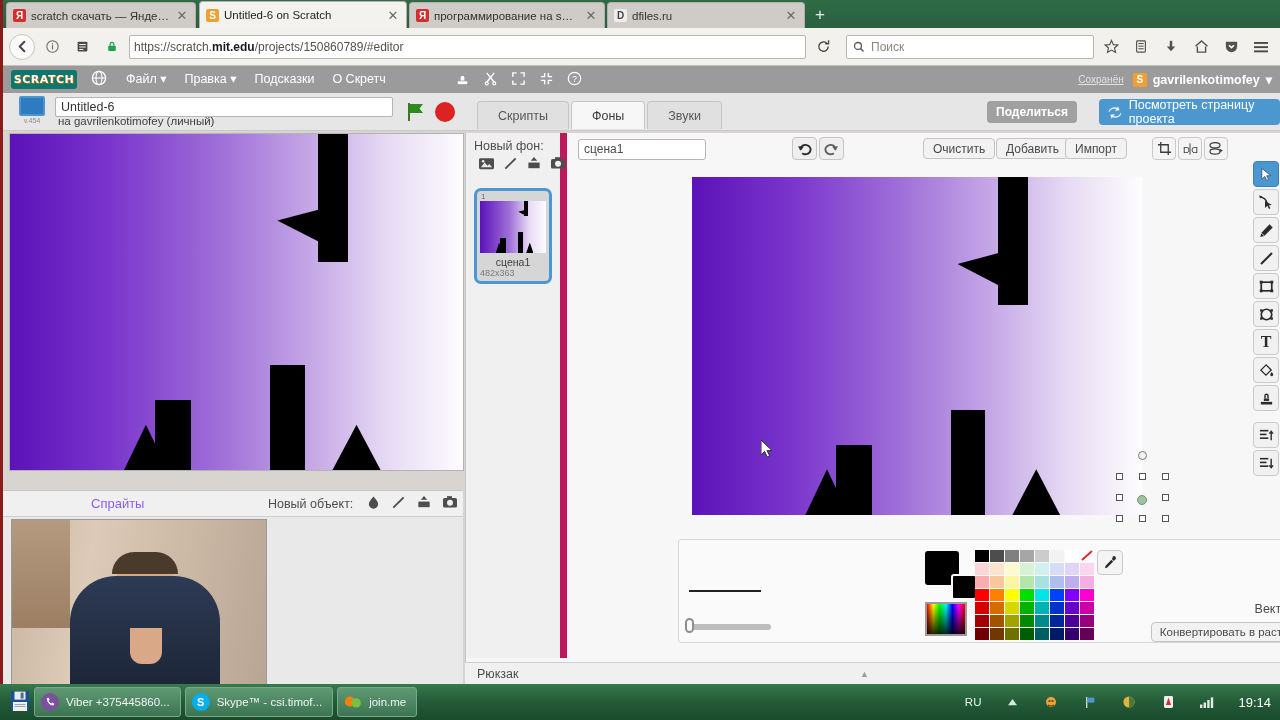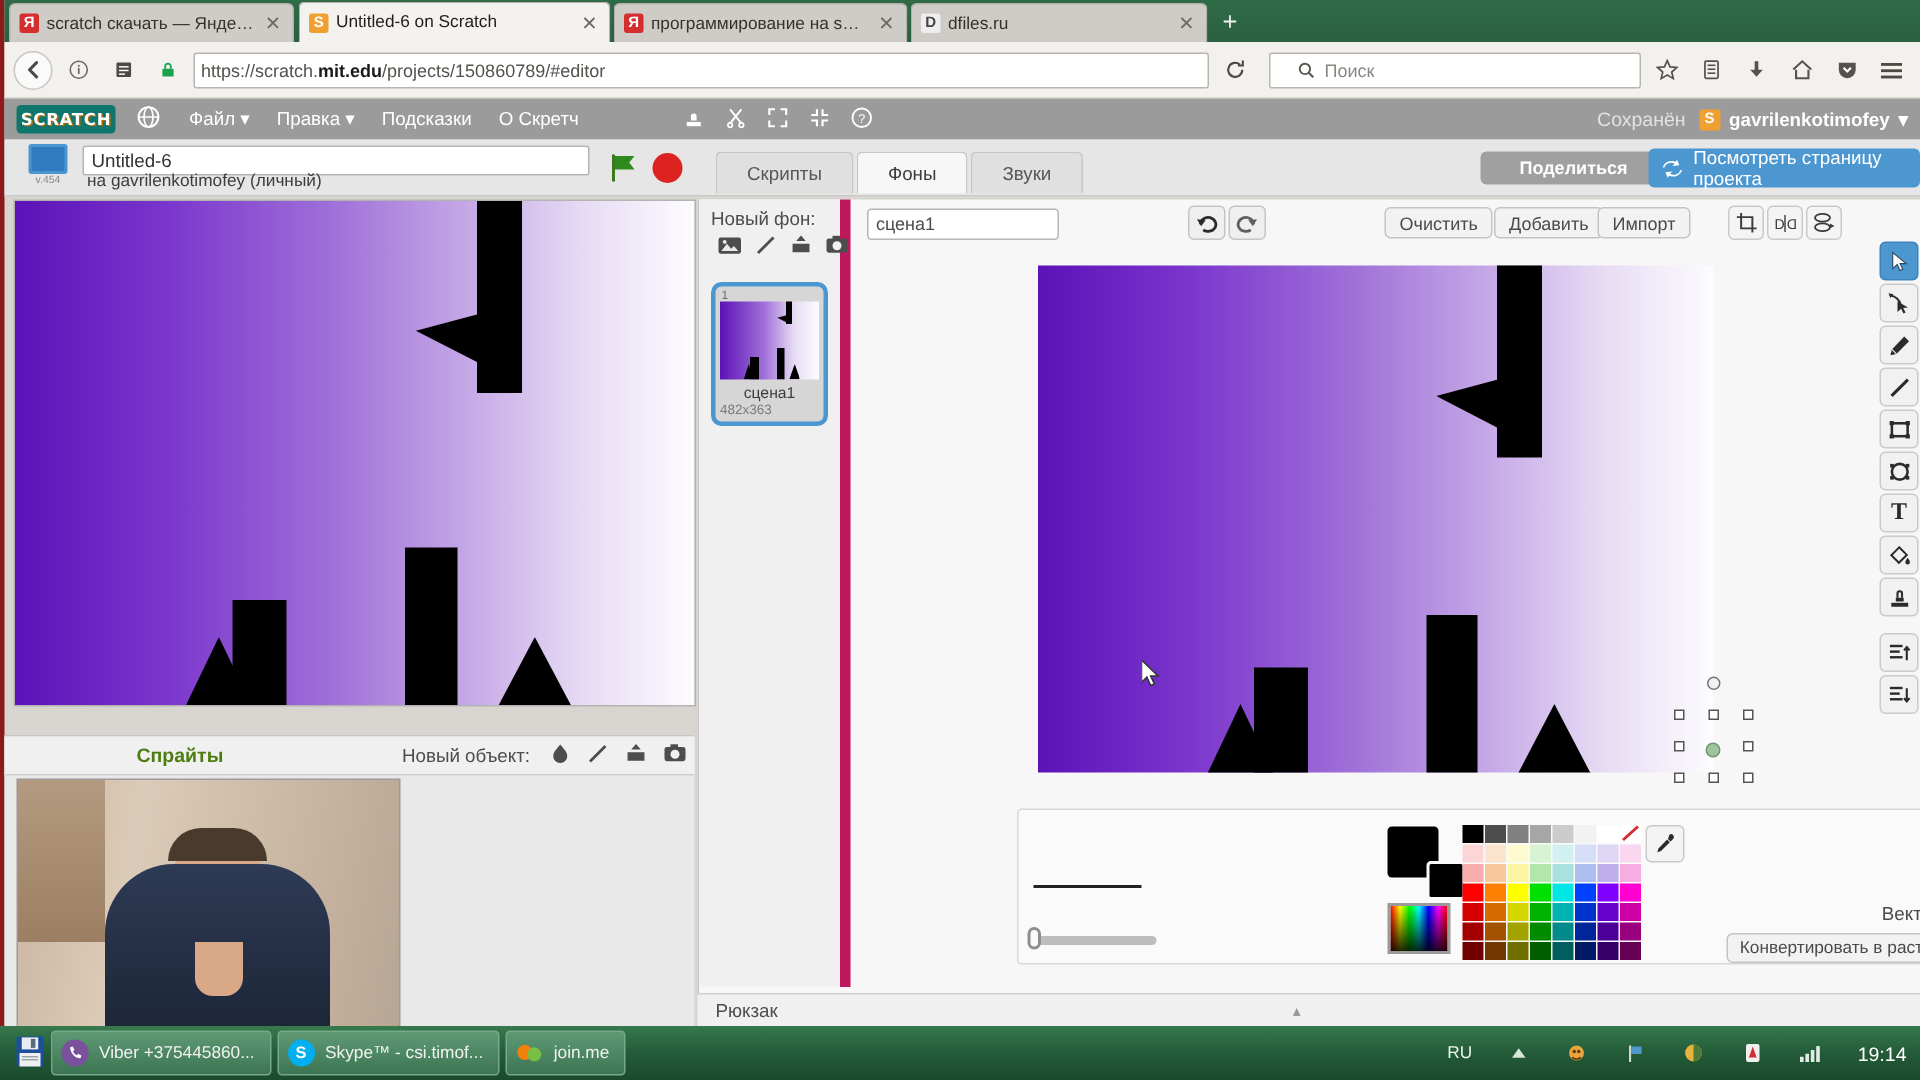--- a/index.html
+++ b/index.html
@@ -32,38 +32,38 @@
 
   .navbar { height:38px; background:#f3f1ee; border-bottom:1px solid #c3bfba;
             display:flex; align-items:center; padding:0 6px; gap:4px; }
   .navbtn { width:26px; height:26px; border-radius:13px; display:flex;
             align-items:center; justify-content:center; color:#5a5650; }
   .urlbox { flex:1 1 auto; height:24px; background:#fff; border:1px solid #b9b5b0;
             border-radius:2px; display:flex; align-items:center; padding:0 4px; gap:5px; }
   .urltext { font-size:12px; color:#55514c; white-space:nowrap; }
   .urltext b { color:#1a1a1a; }
   .searchbox { width:248px; height:24px; background:#fff; border:1px solid #b9b5b0;
-               border-radius:2px; display:flex; align-items:center; padding:0 18px; gap:6px;
+               border-radius:2px; display:flex; align-items:center; padding:0 6px; gap:6px;
                margin-left:6px; }
   .searchbox .ph { color:#8a8680; font-size:12px; }
   .iconbtn { width:26px; height:26px; display:flex; align-items:center;
              justify-content:center; color:#55514c; }
 
   
   .smenu { height:27px; background:#9b9b9b; display:flex; align-items:center;
            padding:0 8px; gap:0; color:#fff; font-size:12.5px; }
   .logo { width:66px; height:19px; background:#0f766e; border-radius:3px;
           color:#fff; font-weight:bold; font-size:11px; letter-spacing:.5px;
           display:flex; align-items:center; justify-content:center;
           text-shadow:1px 1px 0 #c06a00; font-family:"DejaVu Sans", sans-serif; }
   .smenu .mi { padding:0 9px; line-height:27px; color:#fff; }
   .smenu .globe { margin:0 10px 0 14px; }
   .smenu-icons { display:flex; gap:13px; margin-left:60px; align-items:center; }
   .smenu-right { margin-left:auto; display:flex; align-items:center; gap:9px; }
-  .saved { font-size:13px; color:#e2e2e2; }
+  .saved { font-size:10px; color:#e2e2e2;text-decoration:underline; }
   .userchip { display:flex; align-items:center; gap:6px; font-size:12.5px; font-weight:bold;}
   .uavatar { width:14px; height:14px; background:#f0a030; border-radius:2px;
              color:#fff; font-size:10px; display:flex; align-items:center; justify-content:center;}
 
   
   .projbar { position:relative; height:38px; background:#e6e6e6;
              border-bottom:1px solid #c9c9c9; }
   .projicon { position:absolute; left:12px; top:3px; width:34px; text-align:center; }
   .projicon .sq { width:26px; height:20px; border:2px solid #4b96d1; margin:0 auto;
                   background:#2f7bbf; border-radius:2px; }
@@ -75,21 +75,21 @@
   .greenflag { position:absolute; left:402px; top:8px; }
   .stopbtn { position:absolute; left:432px; top:9px; width:20px; height:20px;
              border-radius:10px; background:#dd2222; }
 
   
   .etabs { position:absolute; left:474px; top:8px; display:flex; gap:2px; }
   .etab { height:28px; padding:0 20px; line-height:28px; font-size:12.5px;
           background:#e0e0e0; border:1px solid #c6c6c6; border-bottom:none;
           border-radius:4px 4px 0 0; color:#575757; }
   .etab.active { background:#f7f7f7; color:#3d3d3d; }
-  .sharebtn { position:absolute; left:984px; top:8px; height:22px; padding:0 26px;
+  .sharebtn { position:absolute; left:984px; top:8px; height:22px; padding:0 9px;
               line-height:22px; background:#a0a0a0; color:#fff; font-size:12px;
               border-radius:4px; font-weight:bold; }
   .projpage { position:absolute; left:1096px; top:6px; height:26px; padding:0 9px;
               background:#4d97d1; color:#fff; font-size:12.5px; border-radius:4px;
               display:flex; align-items:center; gap:7px; }
 
   
   .stagewrap { position:absolute; left:0; top:133px; width:460px; }
   .stage { position:relative; width:455px; height:338px; margin-left:6px;
            border:1px solid #b3b3b3; overflow:hidden;
@@ -98,21 +98,21 @@
   .coords { position:absolute; right:10px; top:473px; font-size:11px; color:#4a4a4a; }
   .coords span { margin-left:5px; }
   .sidearrow { position:absolute; right:0px; top:473px; width:9px; height:13px;
                background:#cfcfcf; color:#666; font-size:8px; text-align:center; }
 
   
   .spritespane { position:absolute; left:0; top:490px; width:460px; height:194px;
                  background:#e9e9e9; border-top:1px solid #c6c6c6; }
   .spritehdr { position:relative; height:26px; border-bottom:1px solid #cfcfcf;
                background:#f0f0f0; }
-  .spritehdr .ttl { position:absolute; left:88px; top:5px; font-size:13px; color:#4d7c0f;font-weight:bold; }
+  .spritehdr .ttl { position:absolute; left:88px; top:5px; font-size:13px; color:#8b5cf6; }
   .spritehdr .no { position:absolute; left:265px; top:6px; font-size:12.5px; color:#4d4d4d; }
   .spritehdr .tools { position:absolute; left:363px; top:4px; display:flex; gap:10px; color:#4d4d4d; }
   .webcam { position:absolute; left:8px; top:28px; width:256px; height:166px;
             overflow:hidden; border:1px solid #9a9a9a;
             background:linear-gradient(#cbb7a6 0%,#d8c6b4 36%,#cfbdac 48%,#bfae9e 52%,#ad9c8d 100%); }
   .wc-wall { position:absolute; inset:0;
              background:linear-gradient(100deg,#c9b49f 0%,#dccbb8 30%,#cdbaa7 60%,#b8a694 100%); }
   .wc-door { position:absolute; left:0; top:0; width:58px; height:108px;
              background:linear-gradient(#b49a80,#9c7f63); }
   .wc-person { position:absolute; left:58px; top:56px; width:150px; height:110px;

